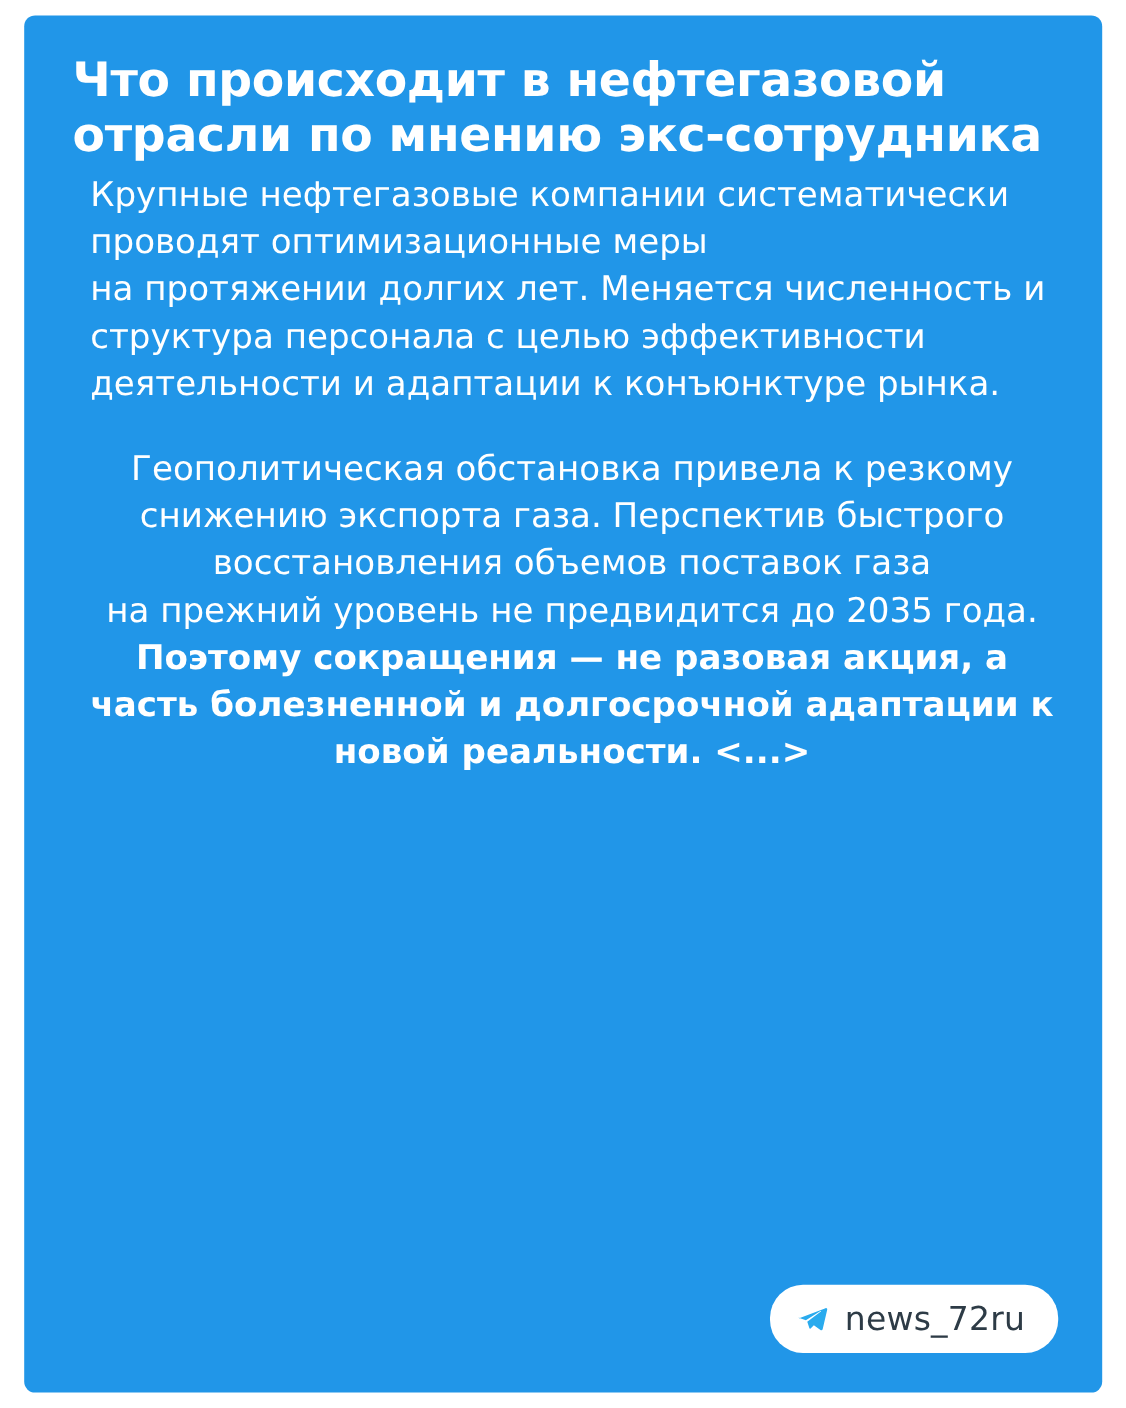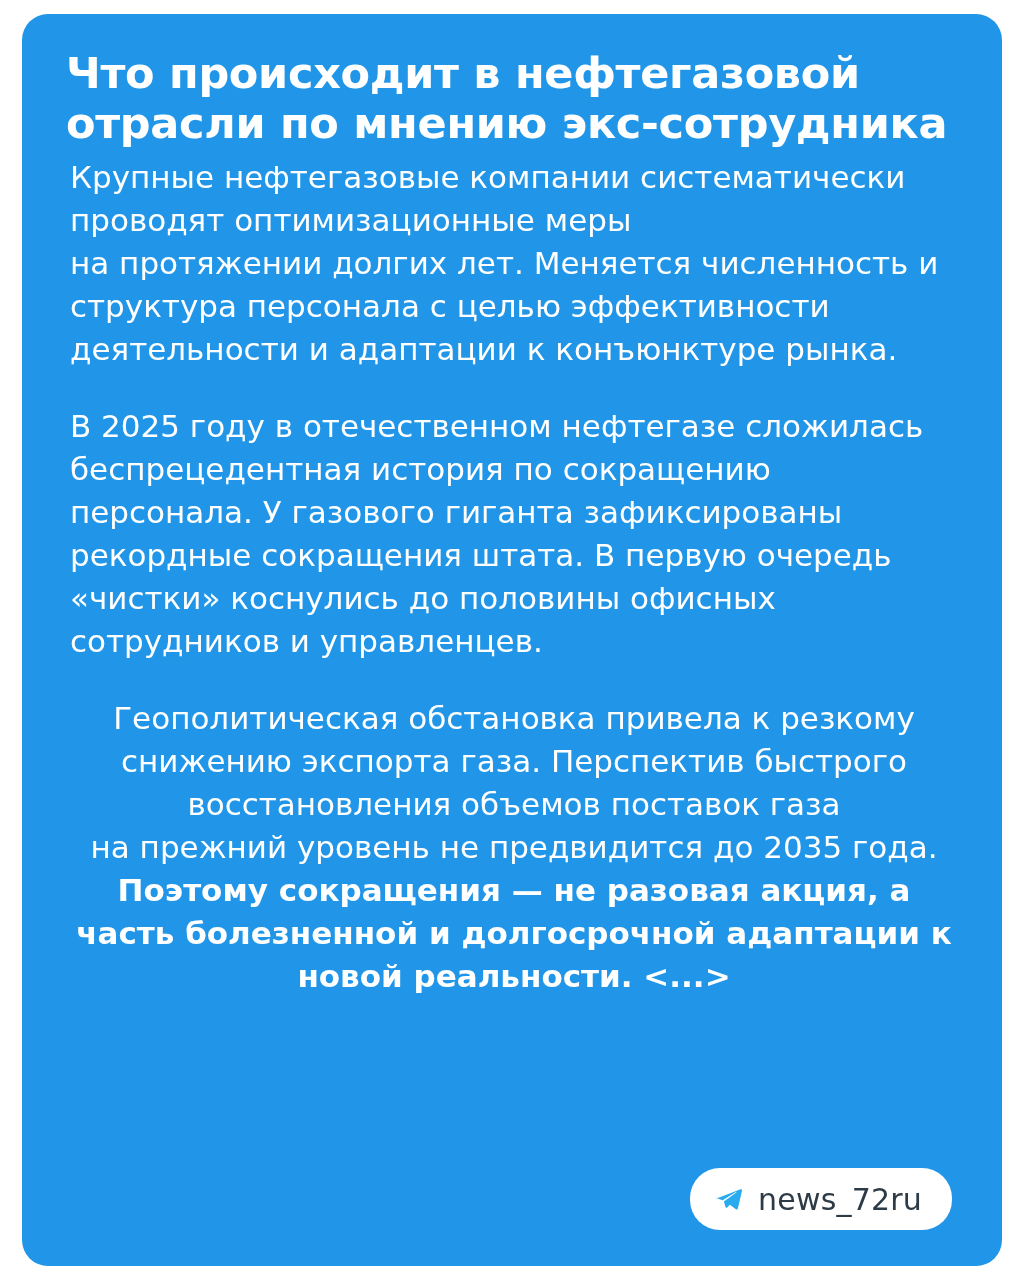--- a/index.html
+++ b/index.html
@@ -13,54 +13,54 @@
     font-family: "DejaVu Sans", "Liberation Sans", sans-serif;
     overflow: hidden;
   }
   .card {
     position: absolute;
     left: 22px;
     top: 14px;
     width: 980px;
     height: 1252px;
     background: #2196e8;
-    border-radius: 26px;
+    border-radius: 10px;
     box-sizing: border-box;
     padding: 34px 44px 0 44px;
     color: #ffffff;
     overflow: hidden;
   }
   .title {
     font-size: 43px;
     line-height: 50px;
     font-weight: bold;
     letter-spacing: -0.3px;
     margin: 0 0 8px 0;
     color: #ffffff;
   }
   .body-text {
     font-size: 31px;
     line-height: 43px;
     color: #ffffff;
     font-weight: 400;
   }
   .para {
-    margin: 0 0 34px 4px;
+    margin: 0 0 34px 16px;
     white-space: pre-line;
   }
   .para:last-child {
     margin-bottom: 0;
     text-align: center;
   }
   .bold-run {
     font-weight: bold;
   }
   .footer {
     position: absolute;
-    right: 50px;
+    right: 40px;
     bottom: 36px;
     background: #ffffff;
     border-radius: 30px;
     height: 62px;
     display: flex;
     align-items: center;
     padding: 0 30px 0 24px;
     gap: 14px;
     text-align: right;
   }
@@ -79,21 +79,20 @@
 </head>
 <body>
 
 <div class="card">
 
   <h1 class="title">Что происходит в нефтегазовой отрасли по мнению экс-сотрудника</h1>
 
   <div class="body-text">
     <p class="para">Крупные нефтегазовые компании систематически проводят оптимизационные меры
 на протяжении долгих лет. Меняется численность и структура персонала с целью эффективности деятельности и адаптации к конъюнктуре рынка.</p>
-    <p class="para">В 2025 году в отечественном нефтегазе сложилась беспрецедентная история по сокращению персонала. У газового гиганта зафиксированы рекордные сокращения штата. В первую очередь «чистки» коснулись до половины офисных сотрудников и управленцев.</p>
     <p class="para"><span>Геополитическая обстановка привела к резкому снижению экспорта газа. Перспектив быстрого восстановления объемов поставок газа
 на прежний уровень не предвидится до 2035 года. </span><span class="bold-run">Поэтому сокращения — не разовая акция, а часть болезненной и долгосрочной адаптации к новой реальности. &lt;...&gt;</span></p>
   </div>
 
   <div class="footer">
     <span class="tg-icon">
       <svg class="tg-icon" viewBox="0 0 24 24" xmlns="http://www.w3.org/2000/svg" aria-hidden="true">
         <path d="M2 11.6 21.2 4.2c.7-.3 1.4.3 1.2 1.1l-3.3 14.2c-.2.8-1 1-1.6.6l-4.8-3.5-2.4 2.3c-.3.3-.8.2-.9-.2L7.9 14l9.9-7.3c.3-.2 0-.6-.3-.4L6.9 12.9l-4.7-1.5c-.6-.2-.6-.6-.2-.8z" fill="#2aabee"></path>
       </svg>
     </span>

